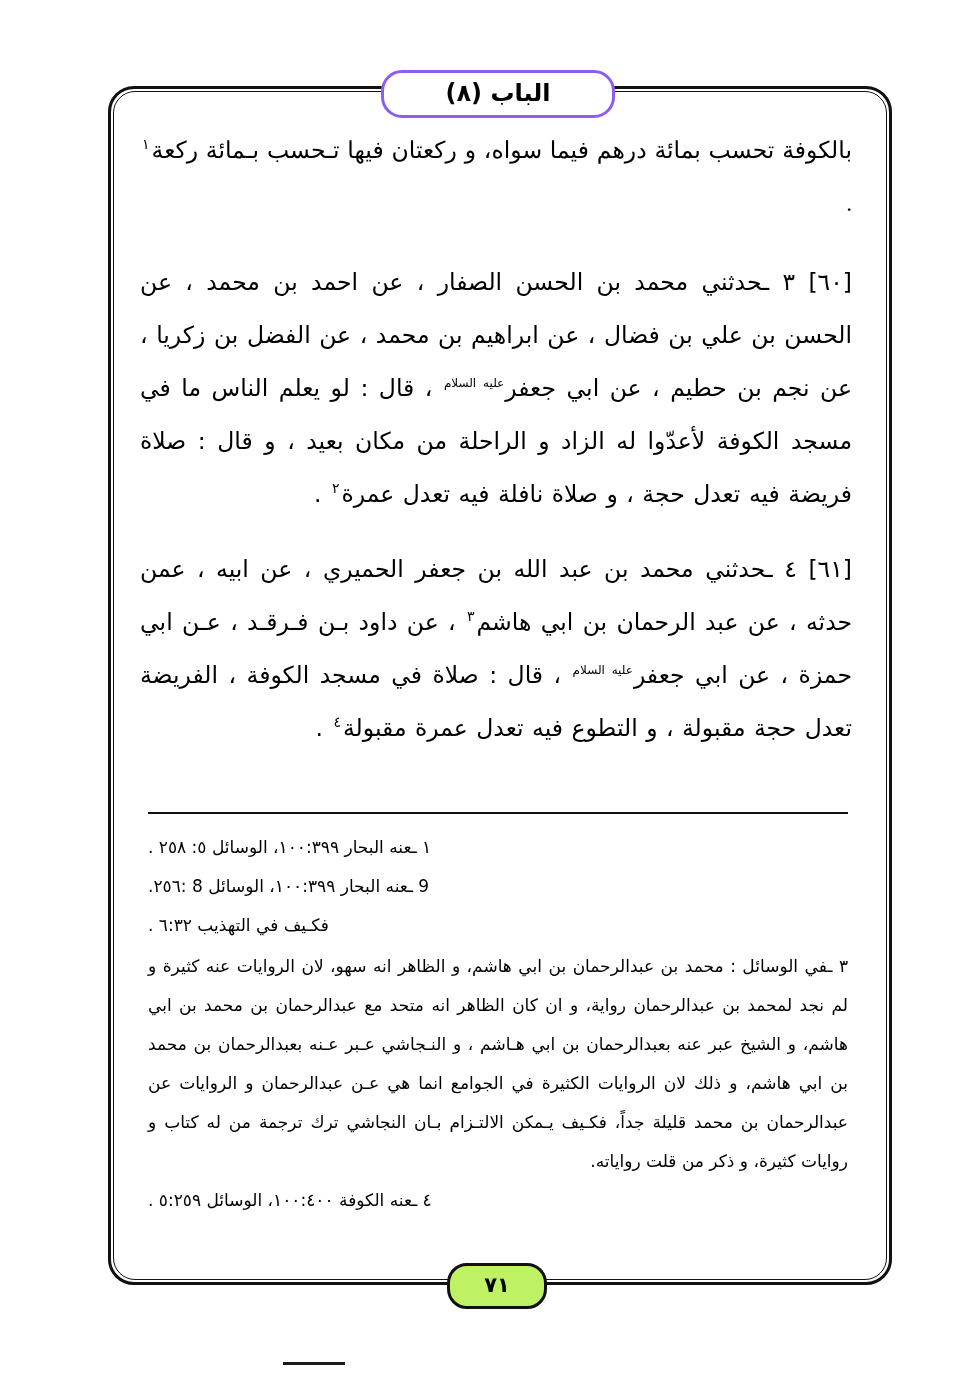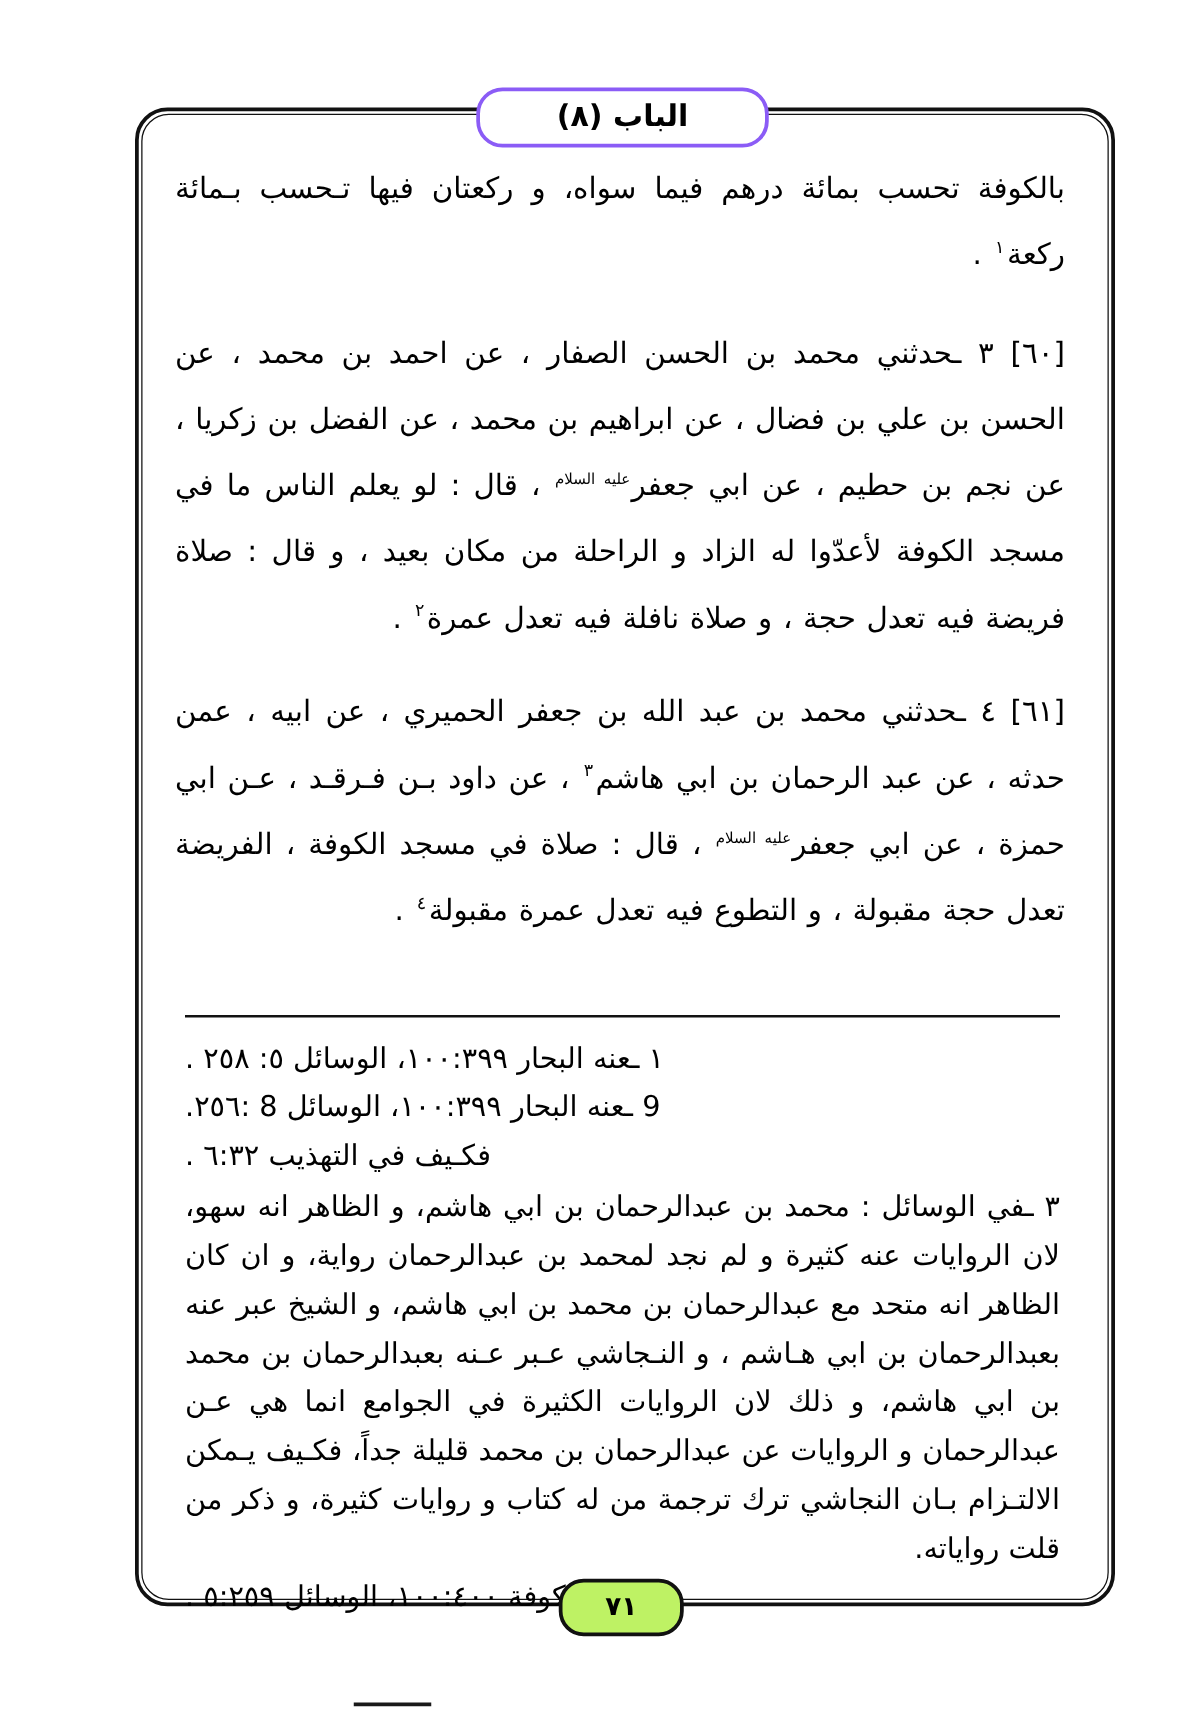--- a/index.html
+++ b/index.html
@@ -95,21 +95,21 @@
     direction: rtl;
   }
   .para {
     font-size: 23.5px;
     line-height: 53px;
     margin: 0 0 16px 0;
     text-align: justify;
     text-justify: inter-word;
     word-spacing: 1px;
   }
-  .para.first { margin-bottom: 26px; }
+  .para.first { margin-bottom: 26px; font-family: Liberation Serif, serif; }
   .para.hadith { margin-bottom: 22px; }
 
   .hadith-num {
     font-weight: normal;
     white-space: nowrap;
   }
   .fn-ref {
     font-size: 14px;
     vertical-align: super;
     line-height: 0;
@@ -136,21 +136,21 @@
   
   .footnotes {
     position: absolute;
     left: 148px;
     top: 828px;
     width: 700px;
     direction: rtl;
     text-align: justify;
   }
   .fn {
-    font-size: 23px;
+    font-size: 17px;
     line-height: 39px;
     margin: 0;
     text-align: justify;
     text-justify: inter-word;
   }
   .fn.right-aligned {
     text-align: left;
   }
   .fn.block {
     text-align: justify;

